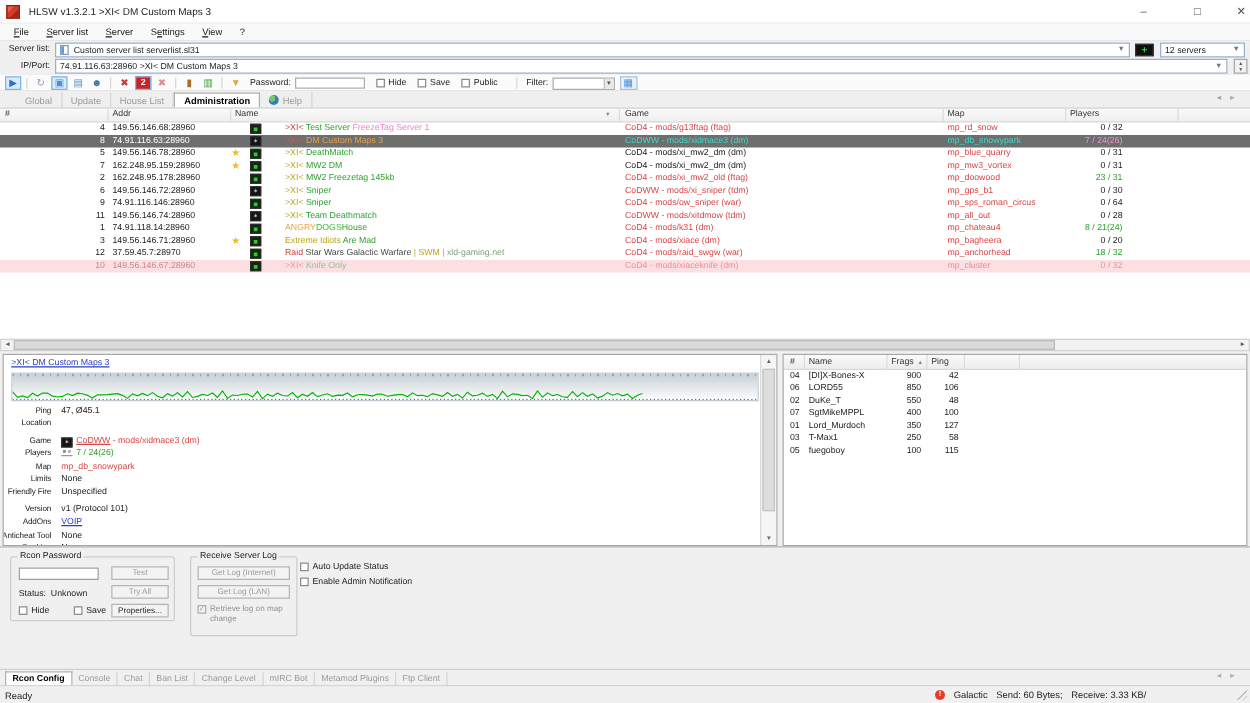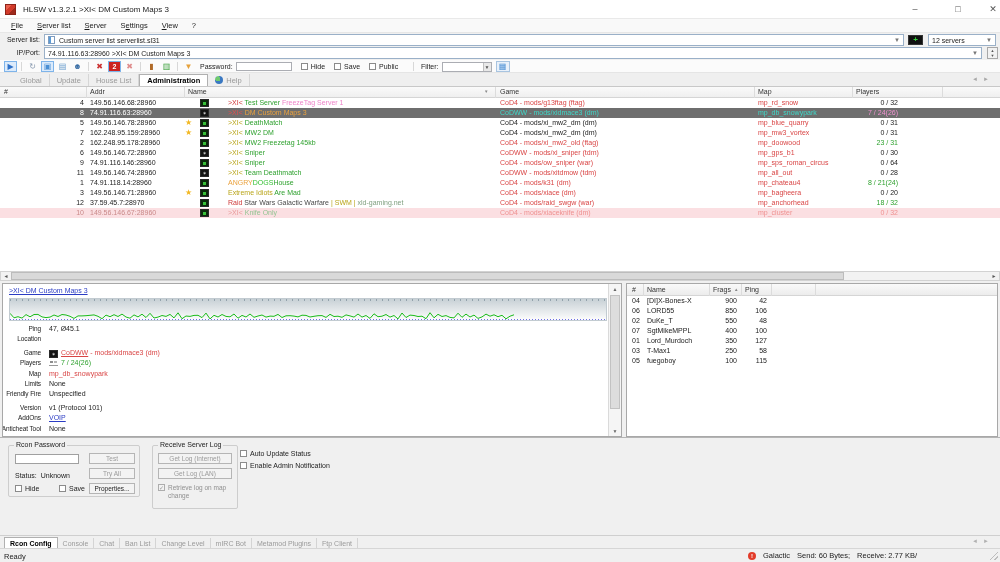--- a/index.html
+++ b/index.html
@@ -467,16 +467,16 @@
     <div class="btab">Ftp Client</div>
   </div>
 <div class="btab-arrows">◄►</div>
 
 <div class="statusbar">
   <span class="sb-ready">Ready</span>
   <div class="sb-right">
     <span class="offline-icon"></span>
     <span>Galactic</span>
     <span>Send:  60 Bytes;</span>
-    <span>Receive:  2.77 KB/</span>
+    <span>Receive:  3.33 KB/</span>
   </div>
   <div class="grip"></div>
 </div>
 
 </body></html>

